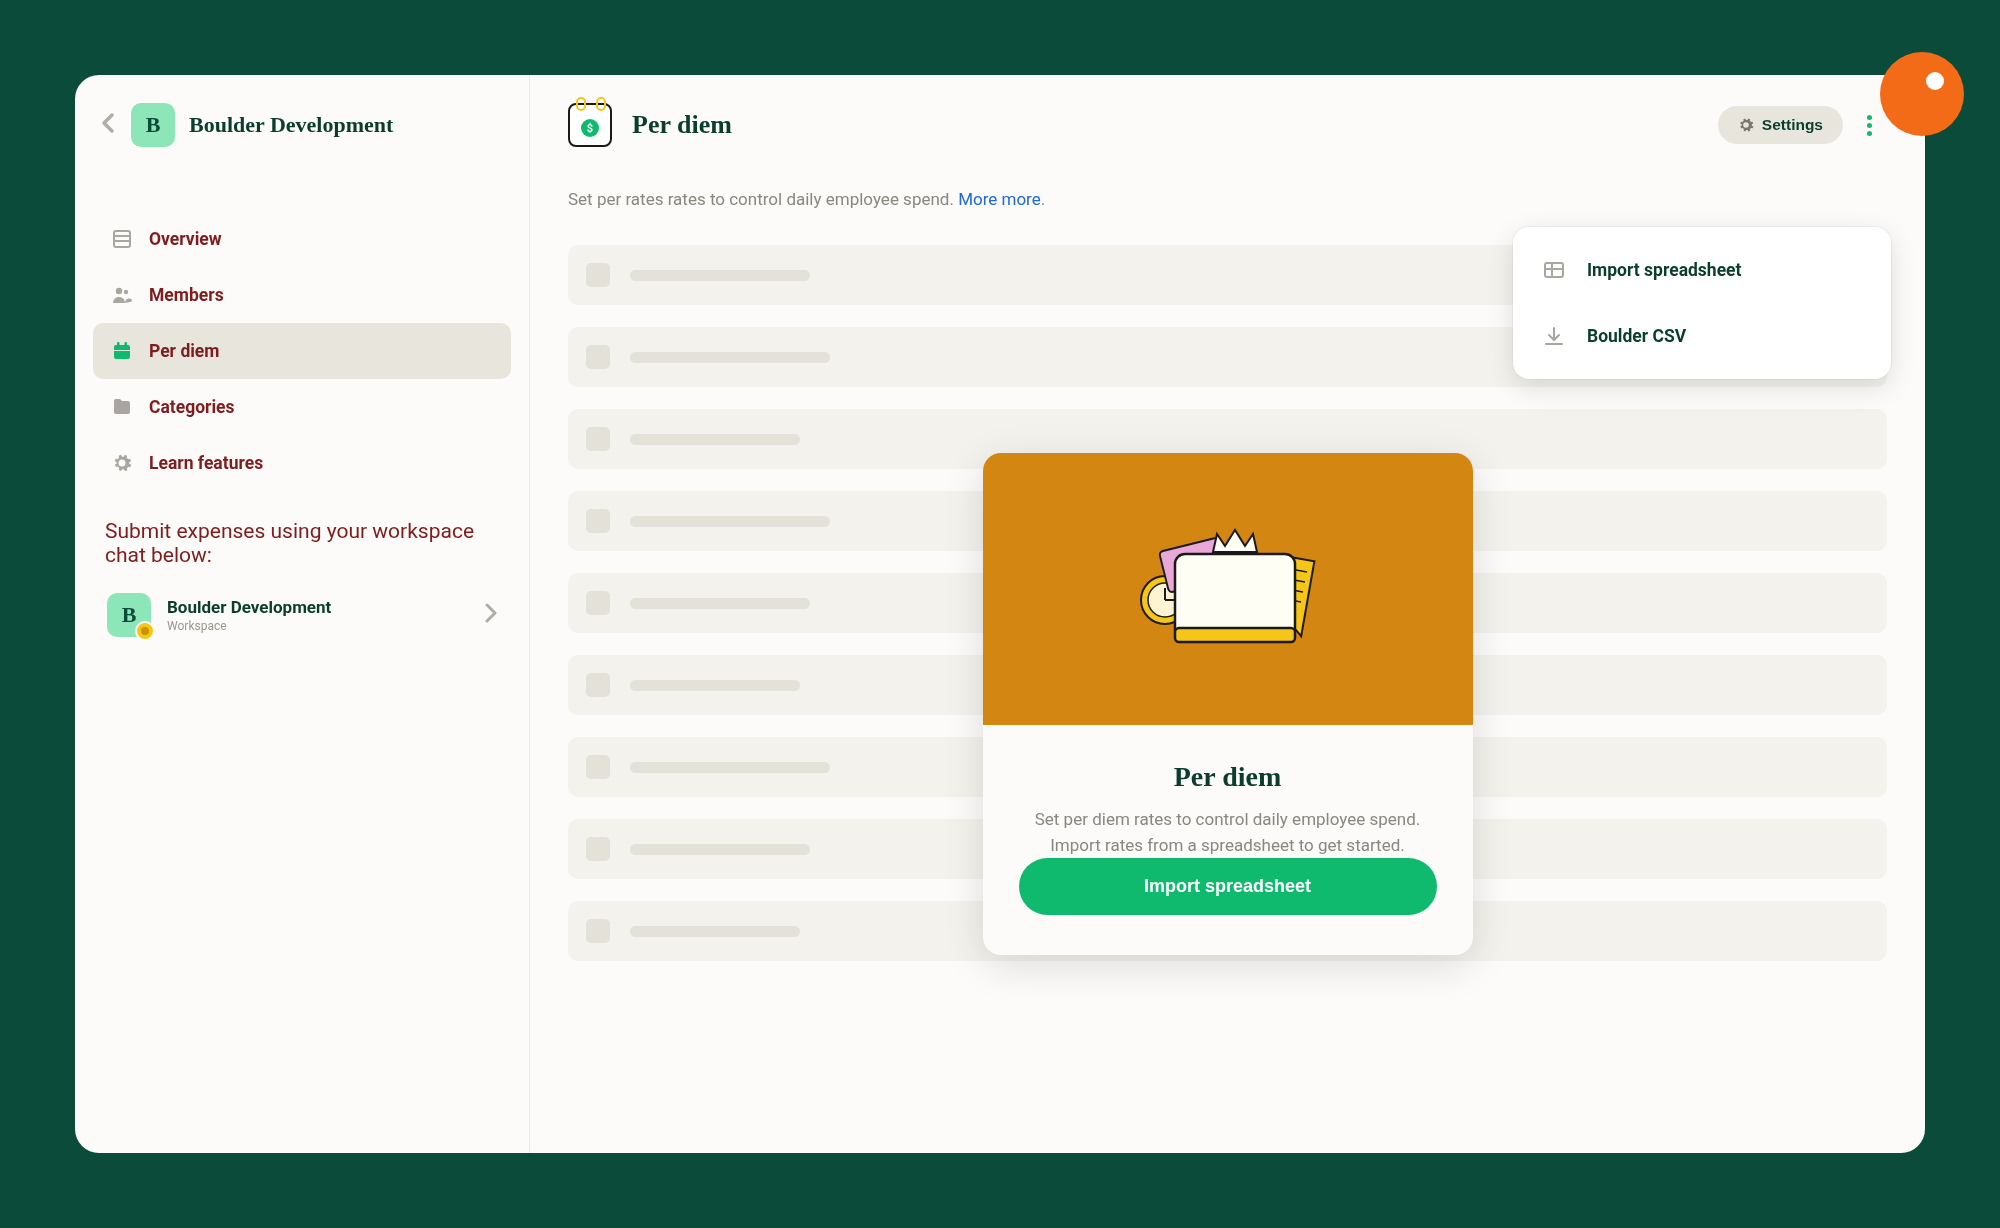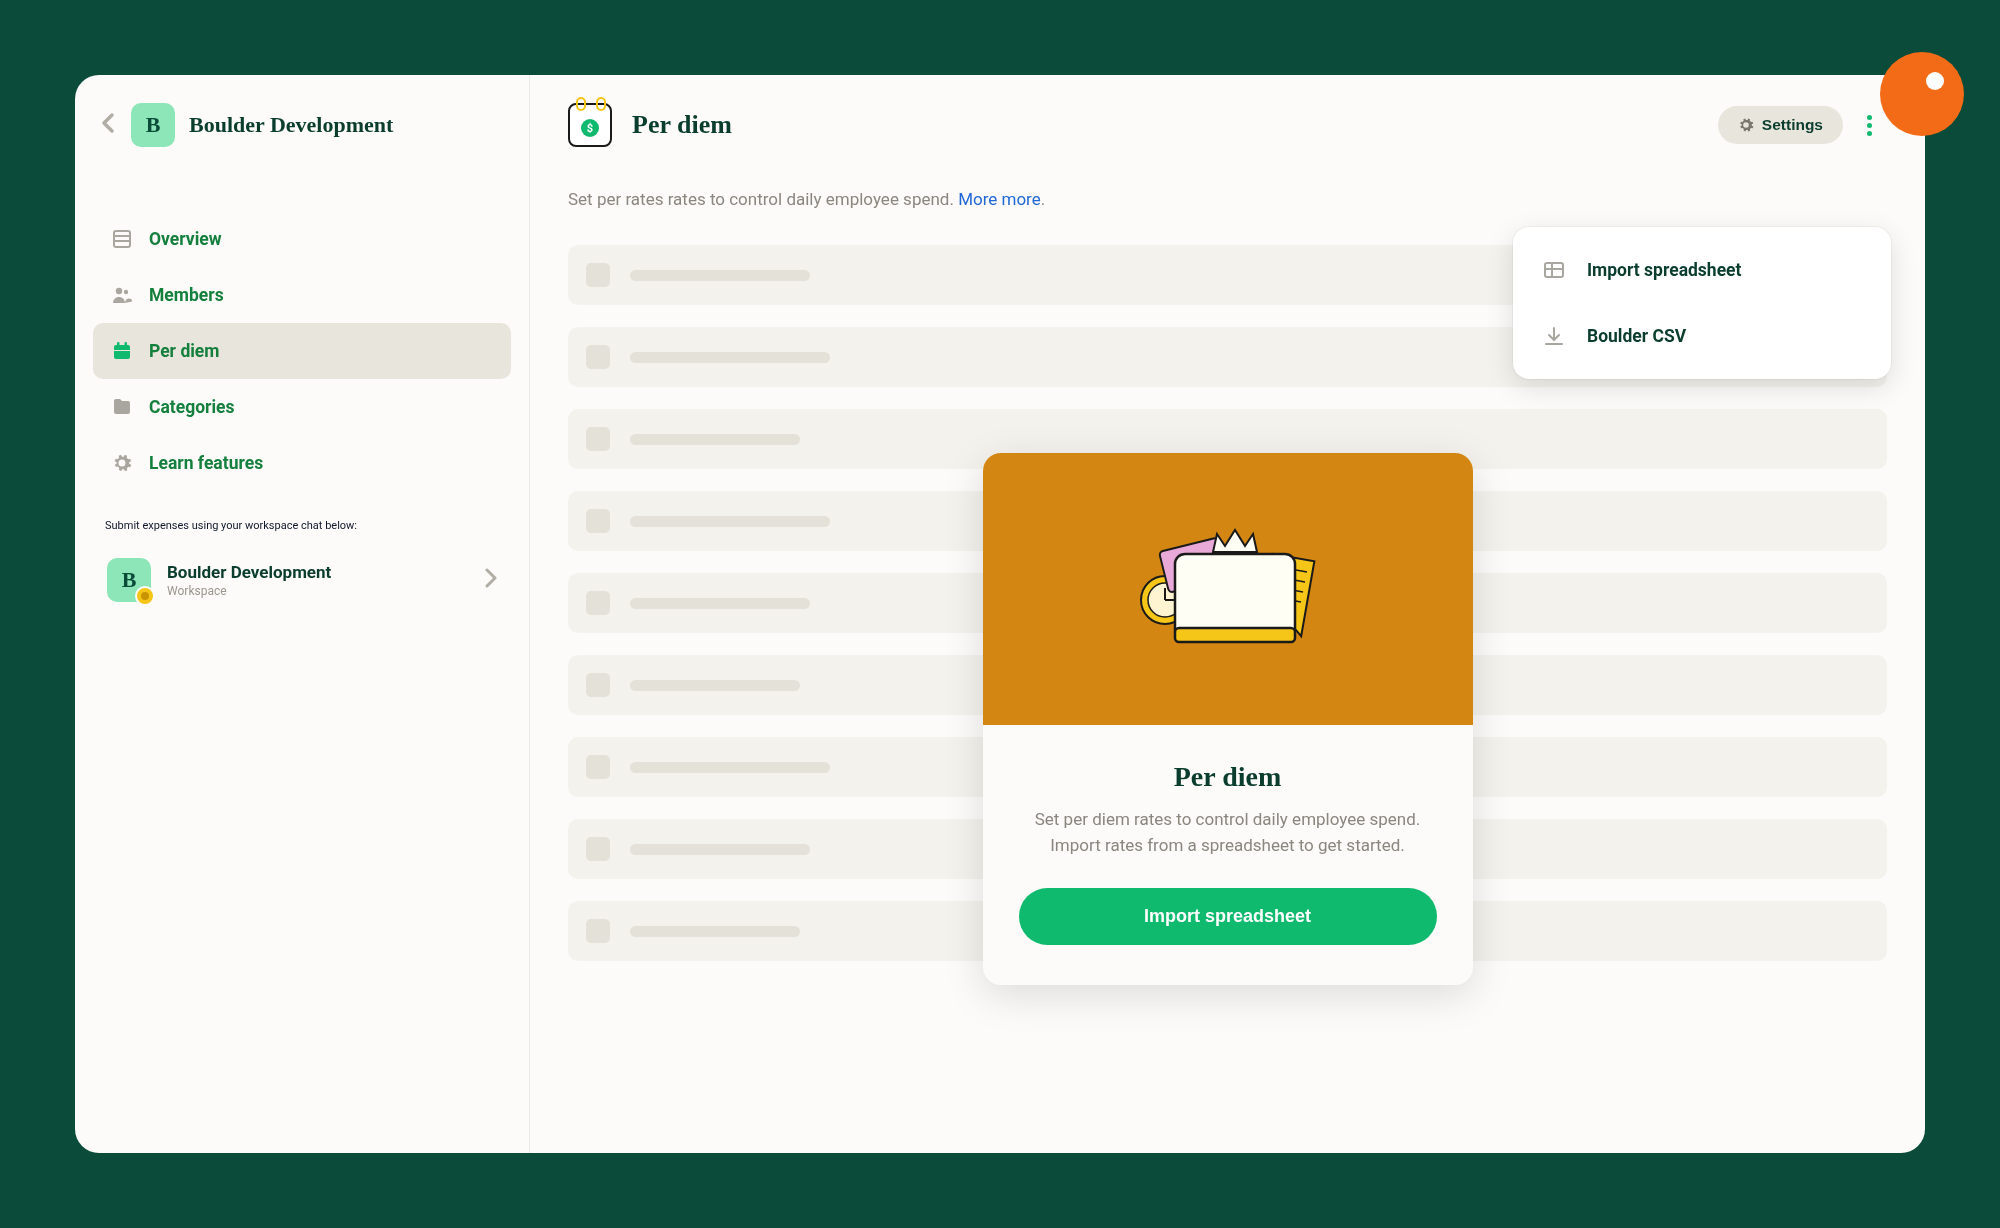--- a/index.html
+++ b/index.html
@@ -69,33 +69,33 @@
 
 .nav-list { padding-top: 40px; }
 
 .nav-item {
   display: flex;
   align-items: center;
   gap: 16px;
   padding: 17px 18px;
   border-radius: 10px;
   cursor: pointer;
-  color: #15803d;
+  color: #7f1d1d;
   font-size: 17.5px;
   font-weight: 700;
 }
 .nav-item .icon { width: 22px; height: 22px; display:flex; align-items:center; justify-content:center; }
 .nav-item.active { background: #e8e5dd; }
 
 .icon-muted { color: #a9a69f; }
 .icon-green { color: #0fba6e; }
 
 .hint-text {
-  font-size: 11px;
-  color: #0f172a;
+  font-size: 21px;
+  color: #7f1d1d;
   padding: 28px 10px 14px 12px;
 }
 
 .ws-chat-row {
   display: flex;
   align-items: center;
   gap: 16px;
   padding: 12px 14px;
   border-radius: 10px;
   cursor: pointer;
@@ -247,21 +247,20 @@
   font-family: Georgia, "Times New Roman", serif;
   font-size: 28px;
   font-weight: 600;
   color:#0a3d2e;
   margin-bottom: 14px;
 }
 .modal-desc {
   font-size: 17px;
   color:#8a877f;
   line-height:1.5;
-  margin-bottom: 30px;
 }
 .modal-cta {
   width: 100%;
   background:#0fba6e;
   border:none;
   color:#fff;
   font-size: 18px;
   font-weight: 700;
   padding: 18px;
   border-radius: 32px;

